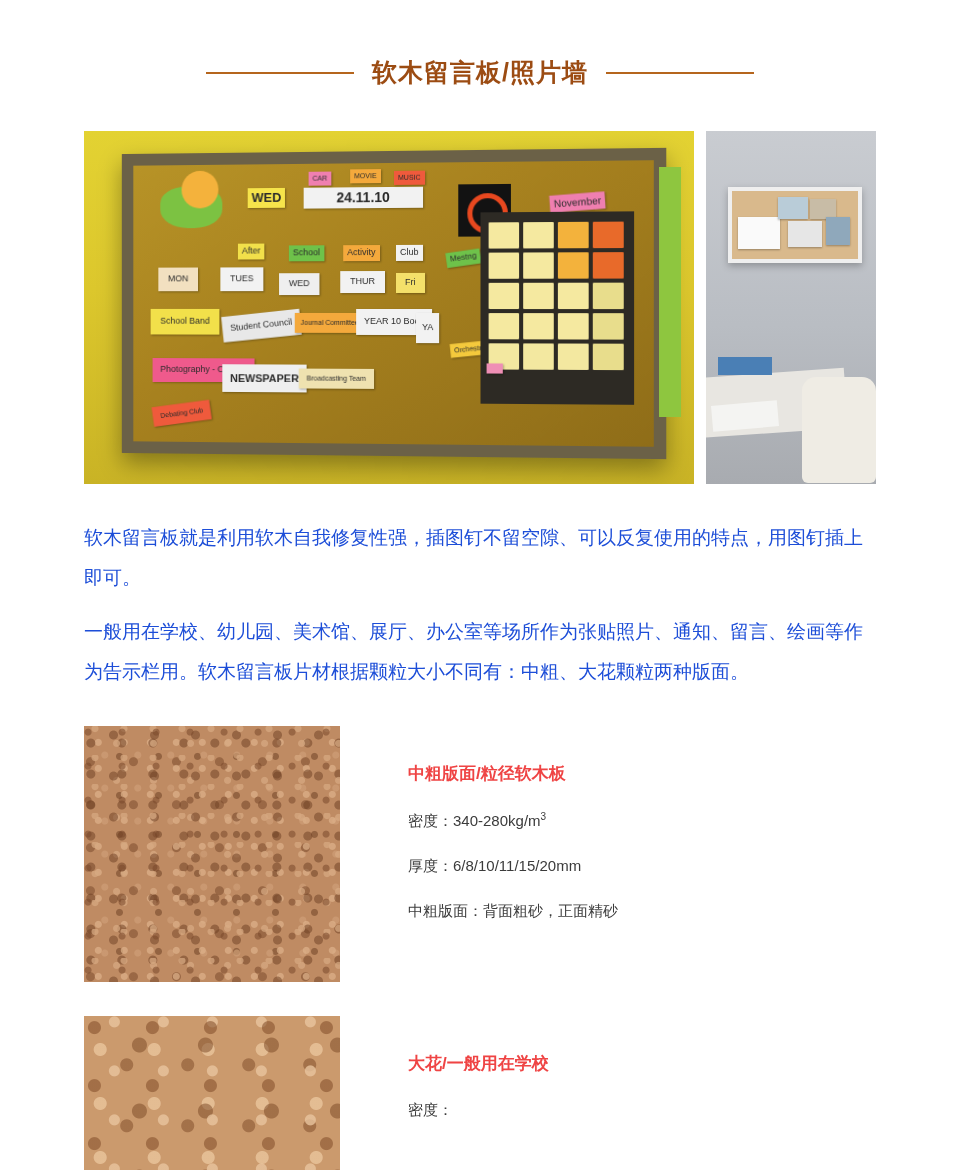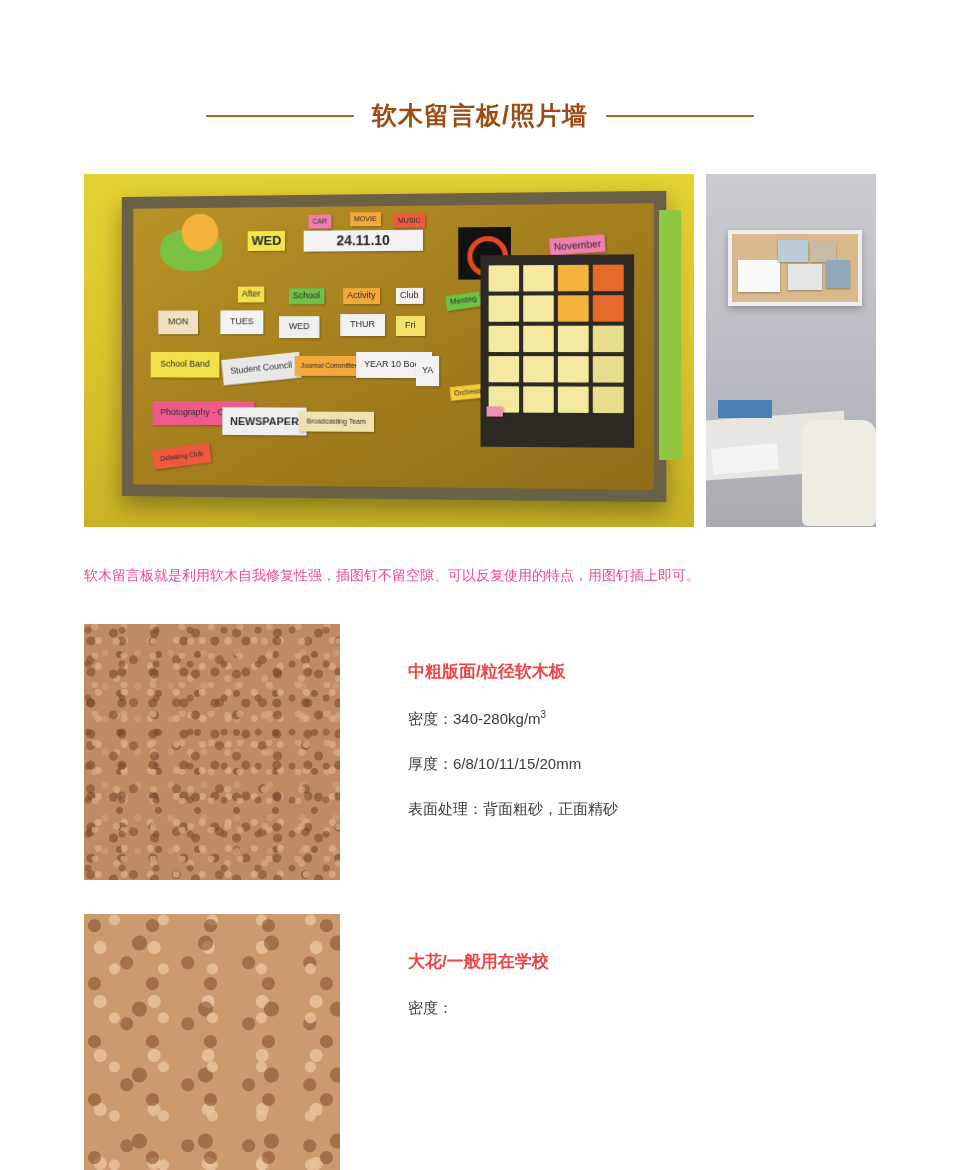--- a/index.html
+++ b/index.html
@@ -14,21 +14,21 @@
     color: #333333;
     overflow: hidden;
     position: relative;
   }
 
   
   .header {
     display: flex;
     align-items: center;
     justify-content: center;
-    margin-top: 99px;
+    margin-top: 56px;
     gap: 18px;
   }
   .header .rule {
     width: 148px;
     height: 2px;
     background: #b5651d;
   }
   .header .title {
     font-size: 25px;
     font-weight: bold;
@@ -168,22 +168,22 @@
   }
   .side-paper {
     position: absolute;
     background: #f4f4f2;
   }
 
   
   .paragraphs {
     margin: 34px 0 0 84px;
     width: 792px;
-    color: #ec4899;
-    font-size: 14px;
+    color: #1d4ed8;
+    font-size: 19px;
     line-height: 2.1;
   }
   .paragraphs p { margin: 0 0 14px 0; }
 
   
   .spec {
     display: flex;
     margin: 34px 0 0 84px;
     width: 792px;
   }
@@ -327,29 +327,30 @@
     </div>
     <div class="side-desk"></div>
     <div class="side-paper" style="left:12px; top:226px; width:54px; height:18px; background:#4a7fb5;"></div>
     <div class="side-paper" style="left:6px; top:272px; width:66px; height:26px; transform:rotate(-5deg);"></div>
     <div class="side-chair"></div>
   </div>
 </div>
 
 <div class="paragraphs">
   <p>软木留言板就是利用软木自我修复性强，插图钉不留空隙、可以反复使用的特点，用图钉插上即可。</p>
+  <p>一般用在学校、幼儿园、美术馆、展厅、办公室等场所作为张贴照片、通知、留言、绘画等作为告示栏用。软木留言板片材根据颗粒大小不同有：中粗、大花颗粒两种版面。</p>
 </div>
 
 <div class="spec">
   <div class="swatch fine"></div>
   <div class="spec-text">
     <div class="spec-title">中粗版面/粒径软木板</div>
     <div class="spec-line"><span>密度：340-280kg/m</span><sup>3</sup></div>
     <div class="spec-line">厚度：6/8/10/11/15/20mm</div>
-    <div class="spec-line">表面处理：背面粗砂，正面精砂</div>
+    <div class="spec-line">中粗版面：背面粗砂，正面精砂</div>
   </div>
 </div>
 
 <div class="spec">
   <div class="swatch coarse"></div>
   <div class="spec-text">
     <div class="spec-title">大花/一般用在学校</div>
     <div class="spec-line">密度：</div>
   </div>
 </div>

